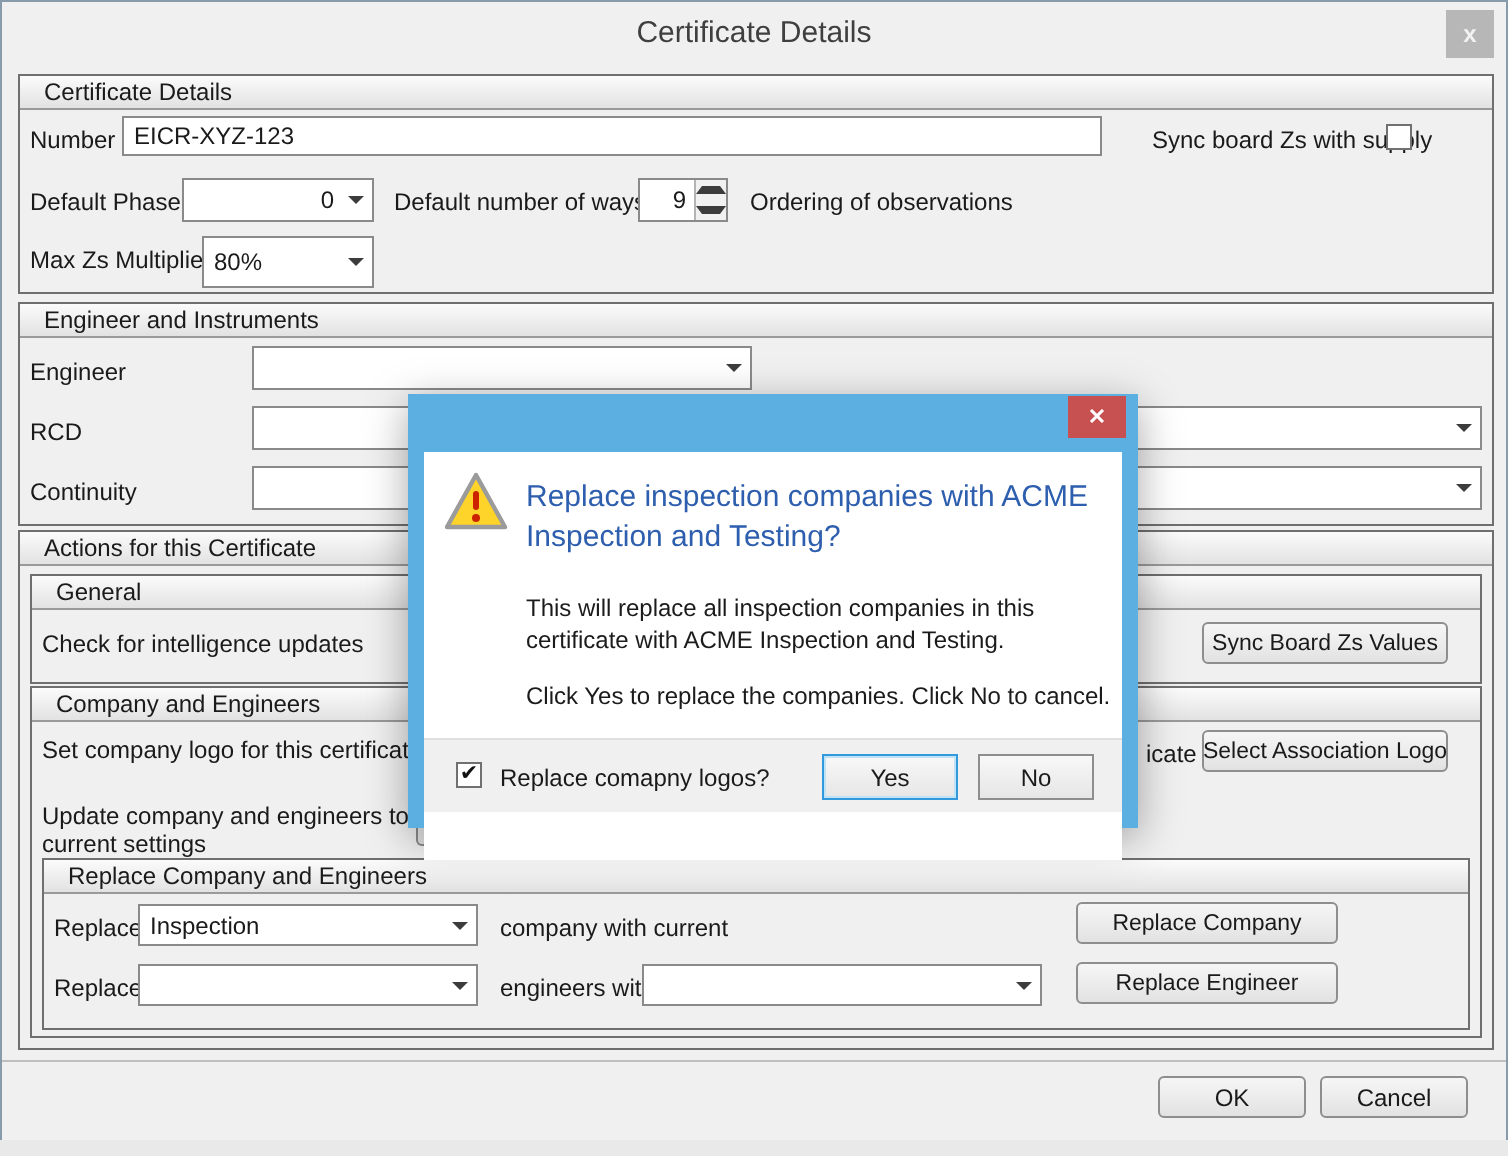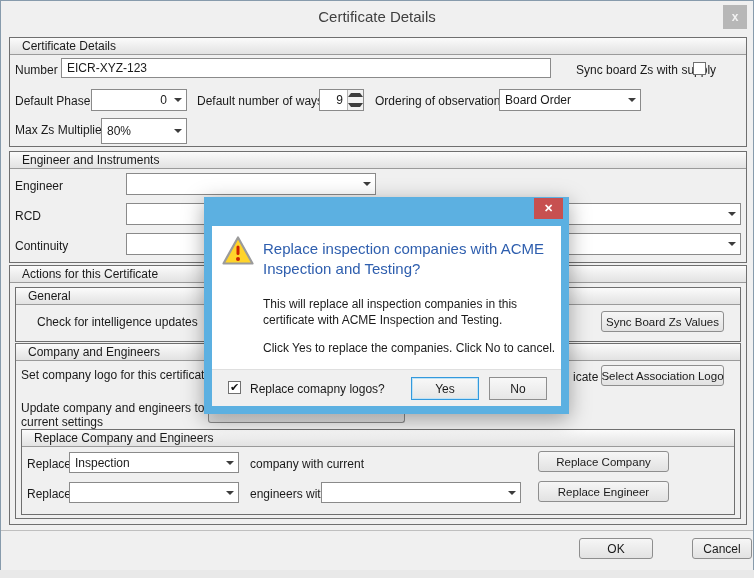--- a/index.html
+++ b/index.html
@@ -85,21 +85,21 @@
   .modal-title{
     position:absolute;left:0;top:0;width:100%;height:29px;
     text-align:center;font-size:15px;color:#1e1e1e;line-height:29px;
   }
   .modal-close{
     position:absolute;left:330px;top:1px;width:29px;height:21px;
     background:#c75050;color:#fff;font-size:11px;font-weight:bold;
     display:flex;align-items:center;justify-content:center;cursor:default;
   }
   .modal-content{
-    position:absolute;left:8px;top:29px;width:349px;height:144px;background:#ffffff;
+    position:absolute;left:8px;top:29px;width:349px;height:204px;background:#ffffff;
   }
   .modal-heading{
     position:absolute;left:51px;top:13px;width:295px;
     font-size:15px;line-height:20px;color:#2e5eae;white-space:pre-line;
   }
   .modal-para{
     position:absolute;left:51px;font-size:12px;line-height:16px;color:#1b1b1b;white-space:pre-line;
   }
   .modal-footer{
     position:absolute;left:0;top:143px;width:349px;height:37px;
@@ -146,26 +146,20 @@
     <span class="btns">
       <span>
           <span class="tri-up-s"></span>
         </span>
       <span>
           <span class="tri-down-s"></span>
         </span>
     </span>
   </div>
   <div class="lbl" style="left:374px;top:93px;">Ordering of observations</div>
-  <div class="combo" style="left:498px;top:88px;width:142px;height:22px;">
-    <span class="val">Board Order</span>
-    <span class="arr">
-        <span class="tri-down"></span>
-      </span>
-  </div>
 
   <div class="lbl" style="left:14px;top:122px;">Max Zs Multiplier</div>
   <div class="combo" style="left:100px;top:117px;width:86px;height:26px;">
     <span class="val">80%</span>
     <span class="arr">
         <span class="tri-down"></span>
       </span>
   </div>
 
   <div class="group" style="left:8px;top:150px;width:736px;height:110px;">
@@ -193,21 +187,21 @@
       </span>
   </div>
 
   <div class="group" style="left:8px;top:264px;width:736px;height:258px;">
     <div class="ghead">Actions for this Certificate</div>
   </div>
 
   <div class="group" style="left:14px;top:286px;width:724px;height:53px;">
     <div class="ghead">General</div>
   </div>
-  <div class="lbl" style="left:20px;top:314px;margin-left:16px;">Check for intelligence updates</div>
+  <div class="lbl" style="left:20px;top:314px;">Check for intelligence updates</div>
   <div class="btn" style="left:600px;top:310px;width:123px;height:21px;">Sync Board Zs Values</div>
 
   <div class="group" style="left:14px;top:342px;width:724px;height:174px;">
     <div class="ghead">Company and Engineers</div>
   </div>
   <div class="lbl" style="left:20px;top:367px;">Set company logo for this certificate</div>
   <div class="lbl" style="left:572px;top:369px;">icate</div>
   <div class="btn" style="left:600px;top:364px;width:123px;height:21px;">Select Association Logo</div>
   <div class="lbl" style="left:20px;top:400px;white-space:pre-line;line-height:14px;">Update company and engineers to
 current settings</div>
@@ -237,21 +231,21 @@
   <div class="combo" style="left:320px;top:481px;width:200px;height:21px;">
     <span class="val"></span>
     <span class="arr">
         <span class="tri-down"></span>
       </span>
   </div>
   <div class="btn" style="left:537px;top:480px;width:131px;height:21px;">Replace Engineer</div>
 
   <div class="footerbar"></div>
   <div class="btn" style="left:578px;top:537px;width:74px;height:21px;font-size:12px;">OK</div>
-  <div class="btn" style="left:659px;top:537px;width:60px;height:21px;font-size:12px;margin-left:32px;">Cancel</div>
+  <div class="btn" style="left:659px;top:537px;width:74px;height:21px;font-size:12px;">Cancel</div>
 
   <div class="modal">
     <div class="modal-close">
       <span>✕</span>
     </div>
     <div class="modal-content">
       <span class="warn-icon">
         <svg viewBox="0 0 32 32" width="32" height="32">
           <path d="M16 2.5 L30.5 28.5 L1.5 28.5 Z" fill="#ffd42a" stroke="#9b9b9b" stroke-width="2.2" stroke-linejoin="round"></path>
           <rect x="14.5" y="10.5" width="3" height="9.5" rx="1.5" fill="#cc2200"></rect>

